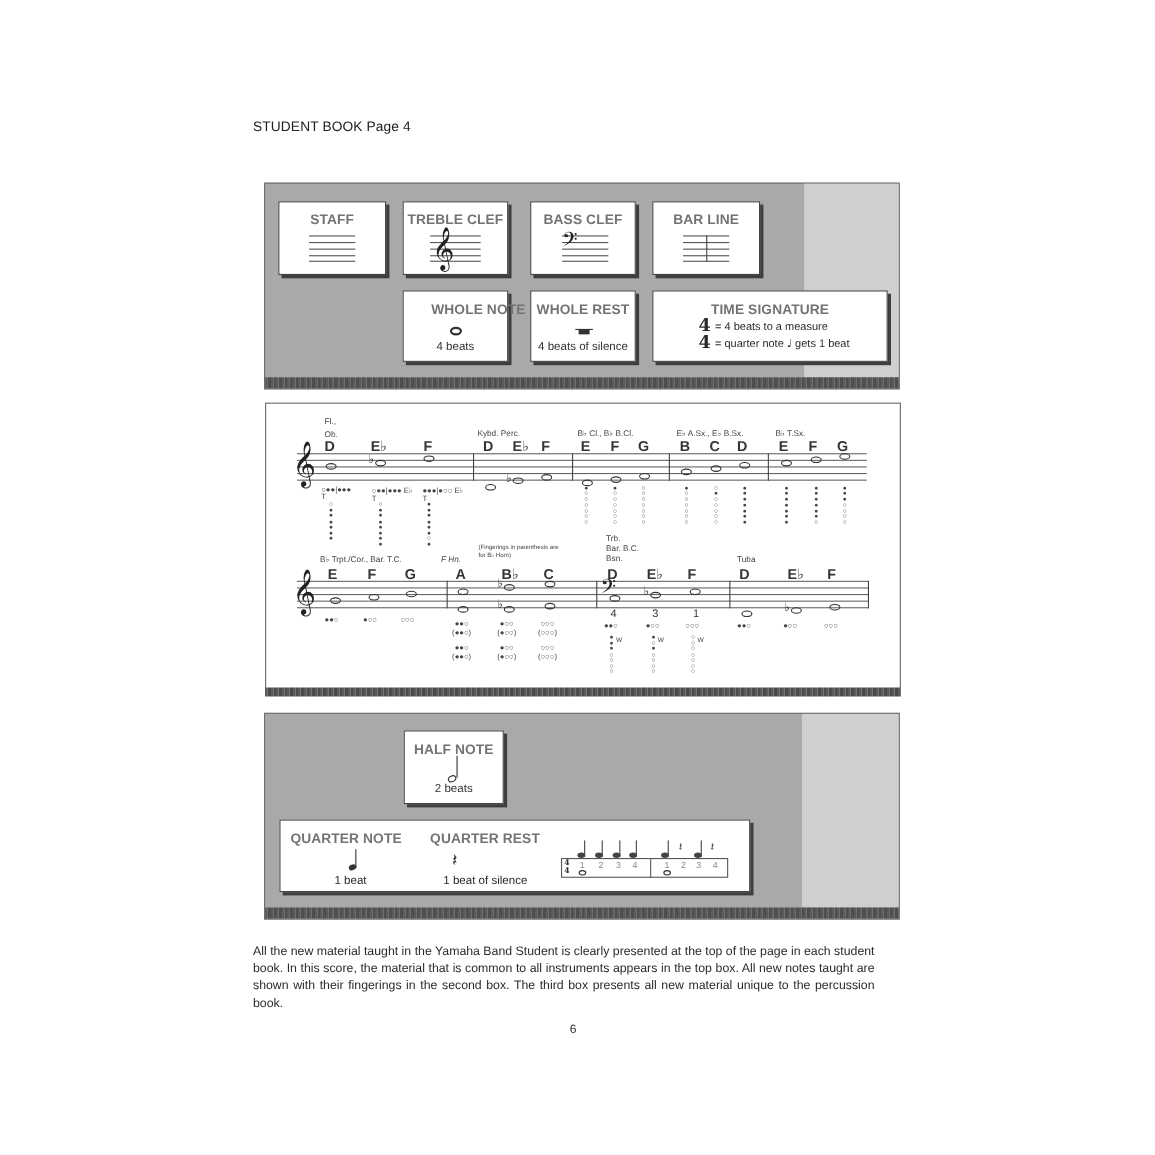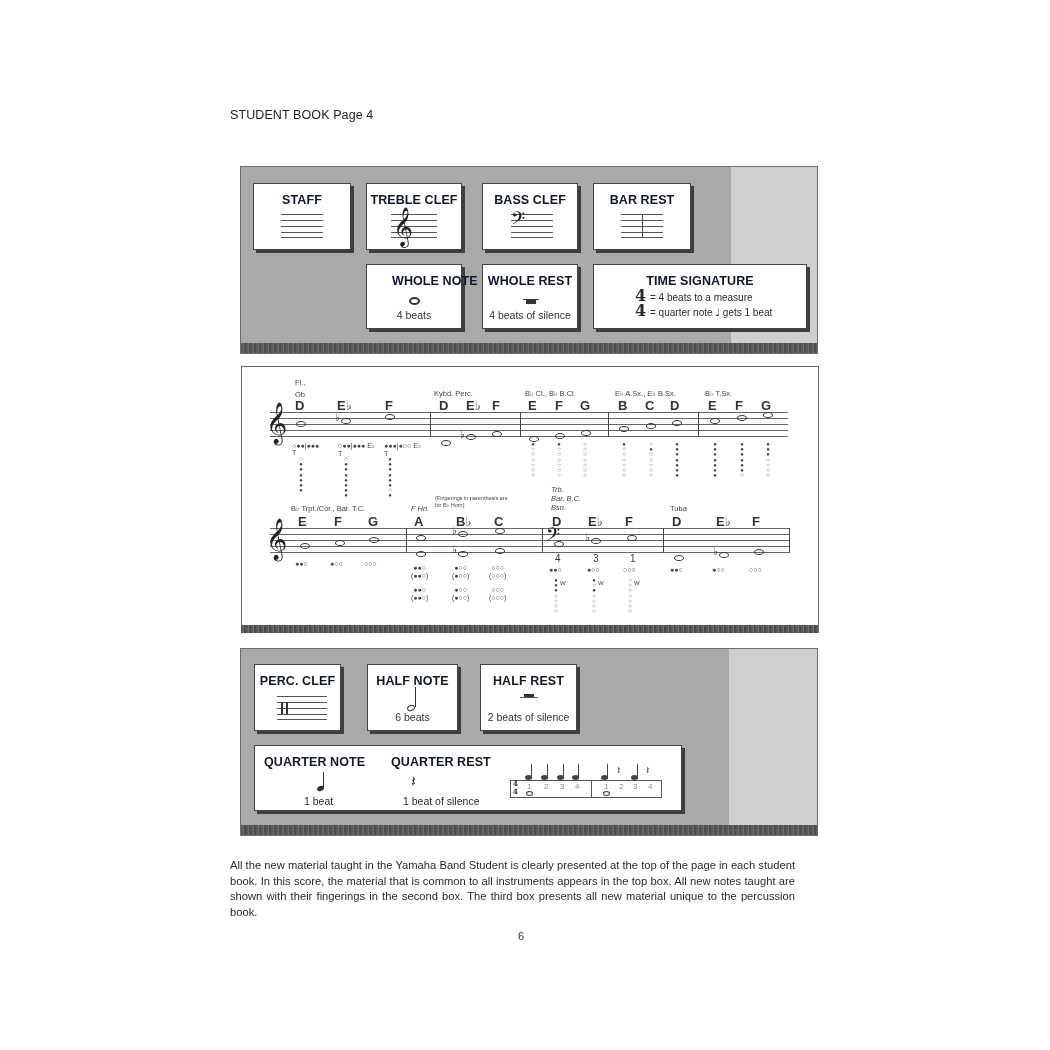--- a/index.html
+++ b/index.html
@@ -8,21 +8,21 @@
   .abs{position:absolute;}
   .header{left:230px;top:108px;font-size:12.5px;letter-spacing:0.1px;color:#222;}
 
   
   .panel{position:absolute;background:#a9a9a9;border:1px solid #6d6d6d;box-sizing:border-box;}
   .panel .light{position:absolute;top:0;bottom:10px;background:#cfcfcf;}
   .panel .bottomband{position:absolute;left:0;right:0;bottom:0;height:10px;
         background:repeating-linear-gradient(90deg,#5a5a5a 0 2px,#6e6e6e 2px 3px,#4e4e4e 3px 5px);}
   .card{position:absolute;background:#fff;border:1px solid #444;box-sizing:border-box;
         box-shadow:3px 3px 0 #3e3e3e;text-align:center;}
-  .card .title{font-weight:bold;font-size:12.5px;color:#0f172a;margin-top:9px;letter-spacing:0.1px;white-space:nowrap;}
+  .card .title{font-weight:bold;font-size:12.5px;color:#737373;margin-top:9px;letter-spacing:0.1px;white-space:nowrap;}
   .card .caption{position:absolute;left:0;right:0;bottom:7px;font-size:10.5px;color:#333;}
   .staff{position:absolute;}
   .staff .ln{position:absolute;left:0;right:0;height:1px;background:#555;}
 
   
   .fpanel{position:absolute;left:241px;top:366px;width:578px;height:267px;background:#fff;
           border:1px solid #666;box-sizing:border-box;}
   .fpanel .bottomband{position:absolute;left:-1px;right:-1px;bottom:-1px;height:8px;
         background:repeating-linear-gradient(90deg,#5a5a5a 0 2px,#747474 2px 3px,#4a4a4a 3px 5px);}
   .small{font-size:7.5px;color:#444;white-space:nowrap;}
@@ -79,21 +79,21 @@
       <div class="ln" style="top:0"></div>
         <div class="ln" style="top:6px"></div>
         <div class="ln" style="top:12px"></div>
         <div class="ln" style="top:18px"></div>
         <div class="ln" style="top:23px"></div>
     </div>
     <div class="abs" style="left:28px;top:22px;font-size:22px;line-height:30px;color:#222;font-family:'DejaVu Sans',sans-serif;">𝄢</div>
   </div>
 
   <div class="card" style="left:352px;top:16px;width:98px;height:67px;">
-    <div class="title">BAR REST</div>
+    <div class="title">BAR LINE</div>
     <div class="staff" style="left:27px;top:30px;width:42px;height:24px;">
       <div class="ln" style="top:0"></div>
         <div class="ln" style="top:6px"></div>
         <div class="ln" style="top:12px"></div>
         <div class="ln" style="top:18px"></div>
         <div class="ln" style="top:23px"></div>
       <div class="bar" style="left:21px;top:0;height:24px;"></div>
     </div>
   </div>
 
@@ -293,23 +293,23 @@
       <div class="ln" style="top:12px"></div>
       <div class="ln" style="top:18px"></div>
       <div class="ln" style="top:24px"></div>
     <div class="bar" style="left:0;top:0;height:25px;"></div>
     <div class="bar" style="left:121px;top:0;height:25px;"></div>
     <div class="bar" style="left:247px;top:0;height:25px;"></div>
   </div>
   <div class="abs" style="left:304px;top:155px;font-size:22px;line-height:30px;color:#222;font-family:'DejaVu Sans',sans-serif;">𝄢</div>
 
   <div class="abs small" style="left:49px;top:137px;">B♭ Trpt./Cor., Bar. T.C.</div>
-  <div class="abs small" style="left:169px;top:137px;font-style:italic;">F Hn.</div>
+  <div class="abs small" style="left:159px;top:137px;font-style:italic;">F Hn.</div>
   <div class="abs" style="left:193px;top:128px;width:80px;font-size:5.5px;line-height:7px;color:#444;">(Fingerings in parenthesis are for B♭ Horn)</div>
-  <div class="abs small" style="left:309px;top:118px;line-height:9px;font-style:italic;">
+  <div class="abs small" style="left:309px;top:118px;line-height:9px;">
     <div>Trb.</div>
       <div>Bar. B.C.</div>
       <div>Bsn.</div>
   </div>
   <div class="abs small" style="left:428px;top:137px;">Tuba</div>
 
   <div class="abs nn" style="left:56px;top:147px;">E</div>
   <div class="abs nn" style="left:92px;top:147px;">F</div>
   <div class="abs nn" style="left:126px;top:147px;">G</div>
   <div class="abs nn" style="left:172px;top:147px;">A</div>
@@ -386,43 +386,25 @@
 
   <div class="fing" style="left:428px;top:199px;">●●○</div>
   <div class="fing" style="left:470px;top:199px;">●○○</div>
   <div class="fing" style="left:507px;top:199px;">○○○</div>
 </div>
 
 <div class="panel" style="left:240px;top:648px;width:578px;height:188px;">
   <div class="light" style="left:488px;right:0;"></div>
   <div class="bottomband"></div>
 
-  <div class="card" style="left:13px;top:15px;width:87px;height:67px;">
-    <div class="title">PERC.  CLEF</div>
-    <div class="staff" style="left:22px;top:31px;width:50px;height:24px;">
-      <div class="ln" style="top:0"></div>
-        <div class="ln" style="top:6px"></div>
-        <div class="ln" style="top:12px"></div>
-        <div class="ln" style="top:18px"></div>
-        <div class="ln" style="top:23px"></div>
-      <div class="abs" style="left:4px;top:6px;width:2px;height:12px;background:#333;"></div>
-      <div class="abs" style="left:9px;top:6px;width:2px;height:12px;background:#333;"></div>
-    </div>
-  </div>
   <div class="card" style="left:126px;top:15px;width:91px;height:67px;">
     <div class="title">HALF NOTE</div>
     <div class="abs" style="left:40px;top:22px;width:1px;height:20px;background:#333;left:47px;"></div>
     <div class="abs" style="left:39px;top:40px;width:8px;height:6px;border:1.3px solid #333;border-radius:50%;transform:rotate(-25deg);box-sizing:border-box;"></div>
-    <div class="caption">6 beats</div>
-  </div>
-  <div class="card" style="left:239px;top:15px;width:97px;height:67px;">
-    <div class="title">HALF REST</div>
-    <div class="abs" style="left:43px;top:29px;width:10px;height:3px;background:#333;"></div>
-    <div class="abs" style="left:39px;top:32px;width:18px;height:1px;background:#555;"></div>
-    <div class="caption">2 beats of silence</div>
+    <div class="caption">2 beats</div>
   </div>
 
   <div class="card" style="left:13px;top:96px;width:428px;height:66px;text-align:left;">
     <div class="abs title" style="left:9px;top:0;">QUARTER NOTE</div>
     <div class="abs title" style="left:136px;top:0;">QUARTER REST</div>
     <div class="abs" style="left:68px;top:26px;width:1px;height:17px;background:#333;"></div>
     <div class="abs" style="left:62px;top:40px;width:7px;height:5px;background:#333;border-radius:50%;transform:rotate(-25deg);"></div>
     <div class="abs" style="left:156px;top:26px;font-size:16px;color:#333;font-family:'DejaVu Sans',sans-serif;">𝄽</div>
     <div class="abs" style="left:49px;top:49px;font-size:10.5px;">1 beat</div>
     <div class="abs" style="left:148px;top:49px;font-size:10.5px;">1 beat of silence</div>

